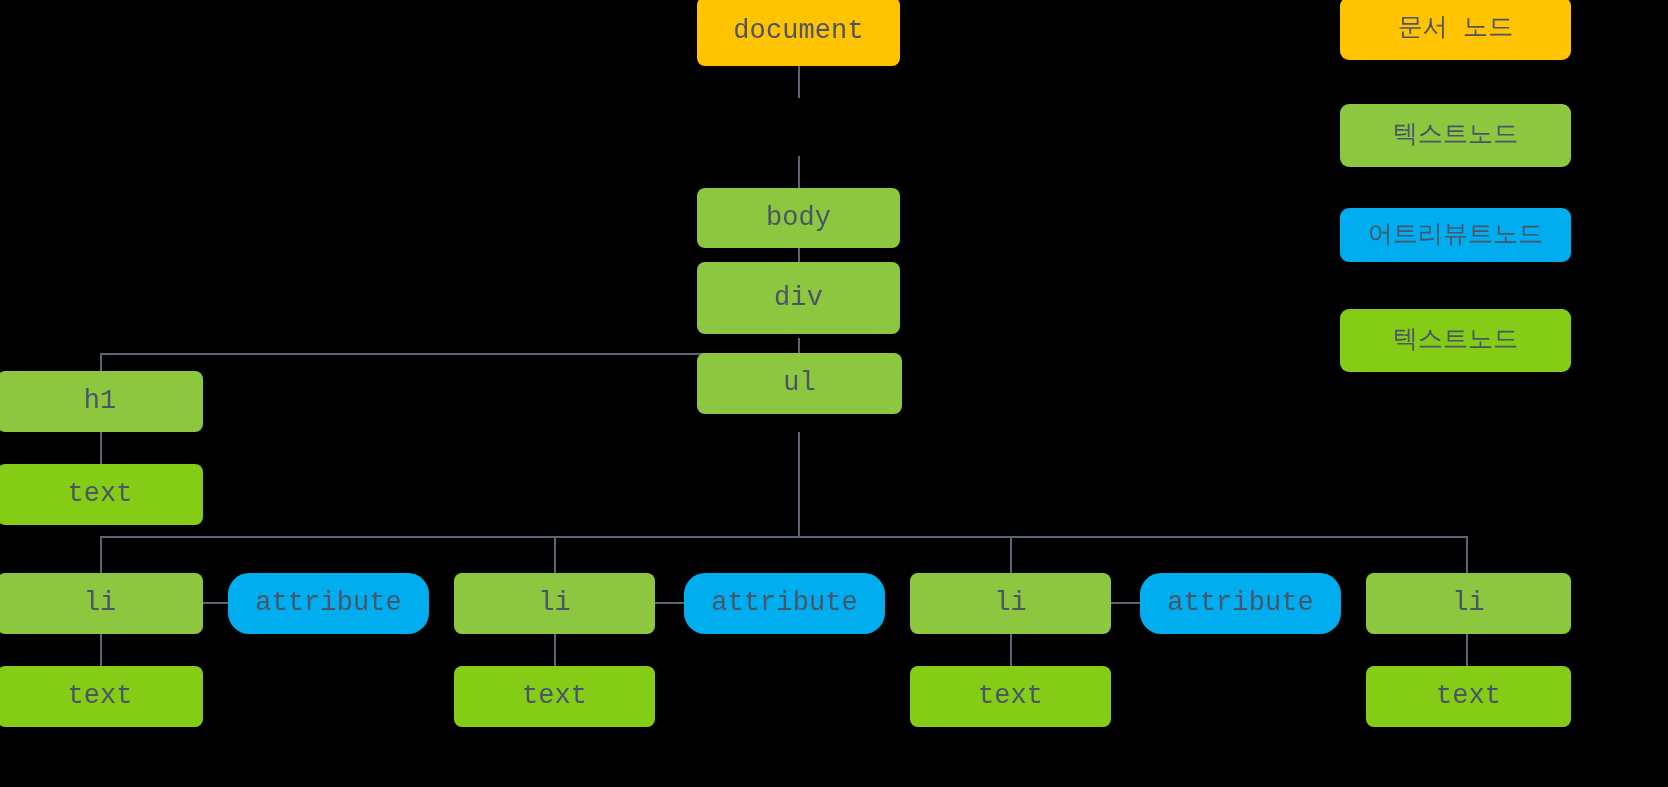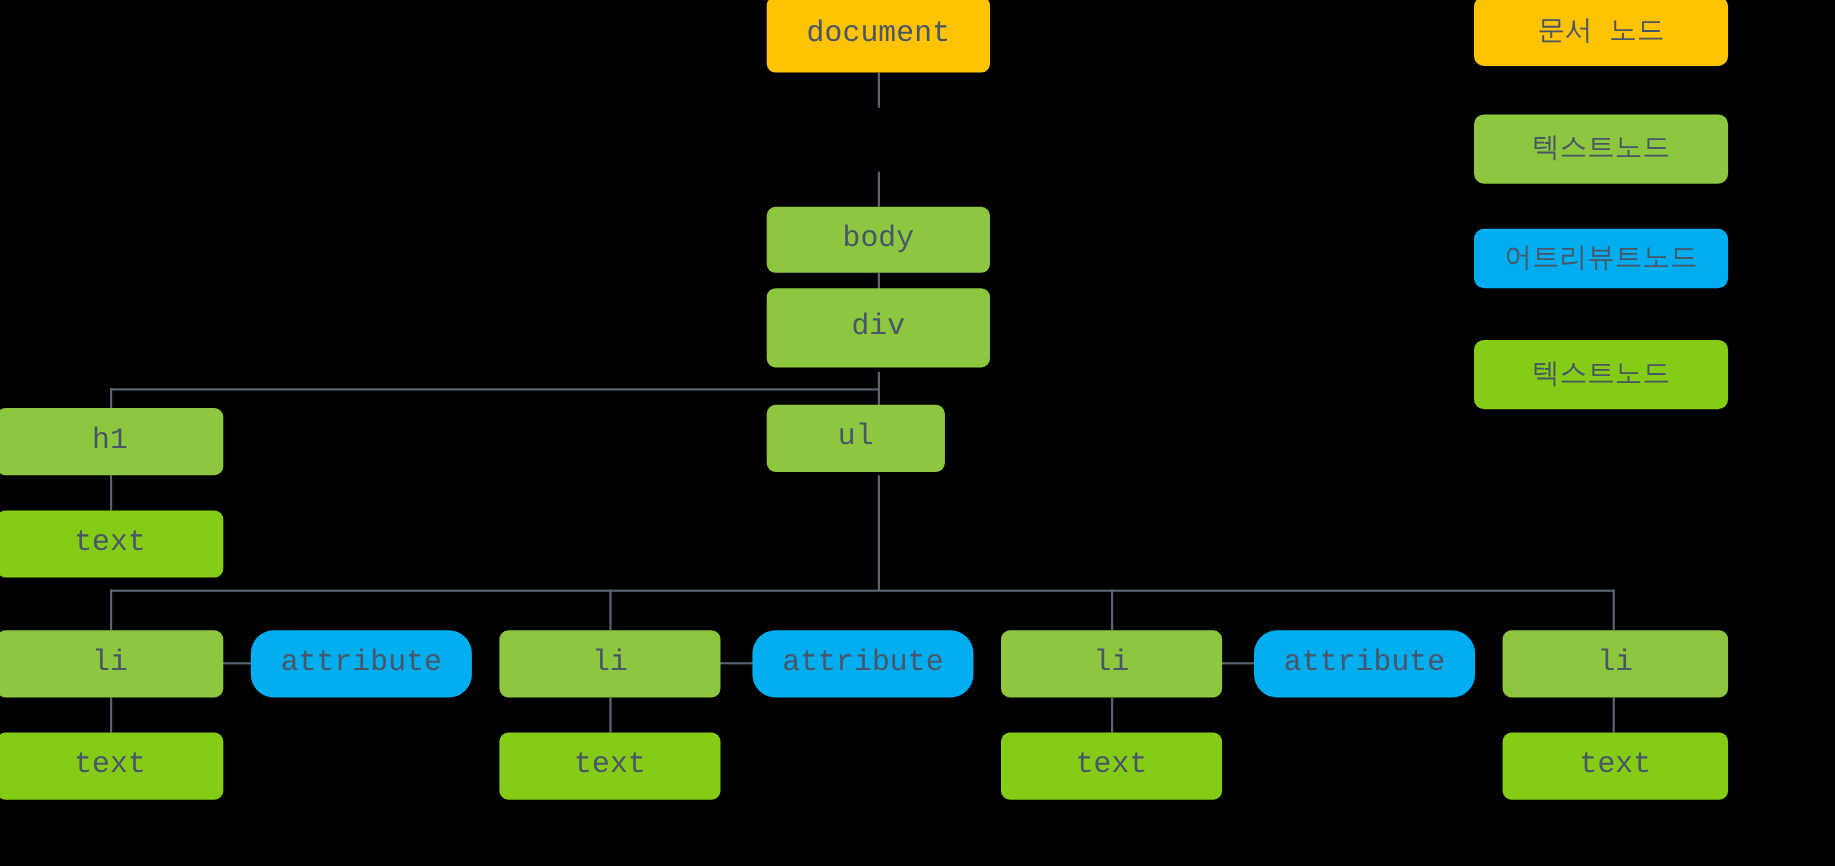--- a/index.html
+++ b/index.html
@@ -86,21 +86,21 @@
 
 
   <div class="node element" style="left:697px; top:188px; width:203px; height:60px;">body</div>
 
   <div class="node element" style="left:697px; top:262px; width:203px; height:72px;">div</div>
 
   <div class="node element" style="left:-3px; top:371px; width:206px; height:61px;">h1</div>
 
   <div class="node text" style="left:-3px; top:464px; width:206px; height:61px;">text</div>
 
-  <div class="node element" style="left:697px; top:368px; width:162px; height:61px;">ul</div>
+  <div class="node element" style="left:697px; top:353px; width:205px; height:61px;">ul</div>
 
   <div class="node element" style="left:-3px; top:573px; width:206px; height:61px;">li</div>
   <div class="node attribute" style="left:228px; top:573px; width:201px; height:61px;">attribute</div>
   <div class="node text" style="left:-3px; top:666px; width:206px; height:61px;">text</div>
 
   <div class="node element" style="left:454px; top:573px; width:201px; height:61px;">li</div>
   <div class="node attribute" style="left:684px; top:573px; width:201px; height:61px;">attribute</div>
   <div class="node text" style="left:454px; top:666px; width:201px; height:61px;">text</div>
 
   <div class="node element" style="left:910px; top:573px; width:201px; height:61px;">li</div>

